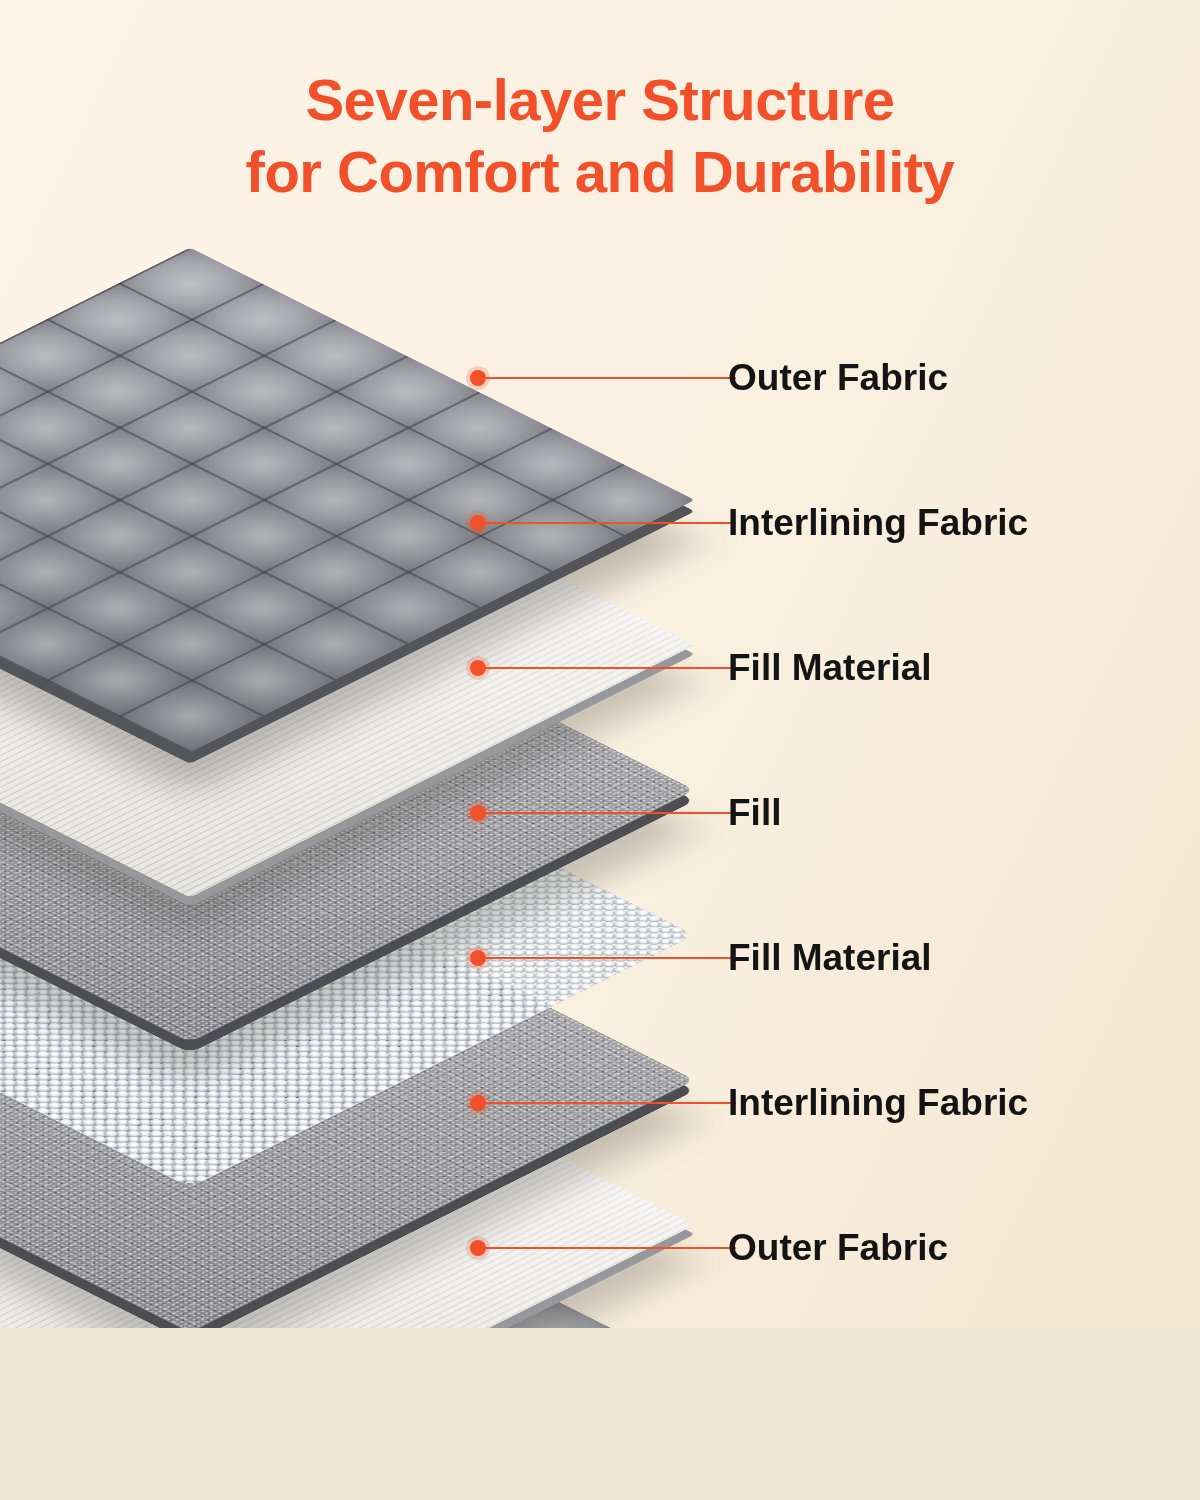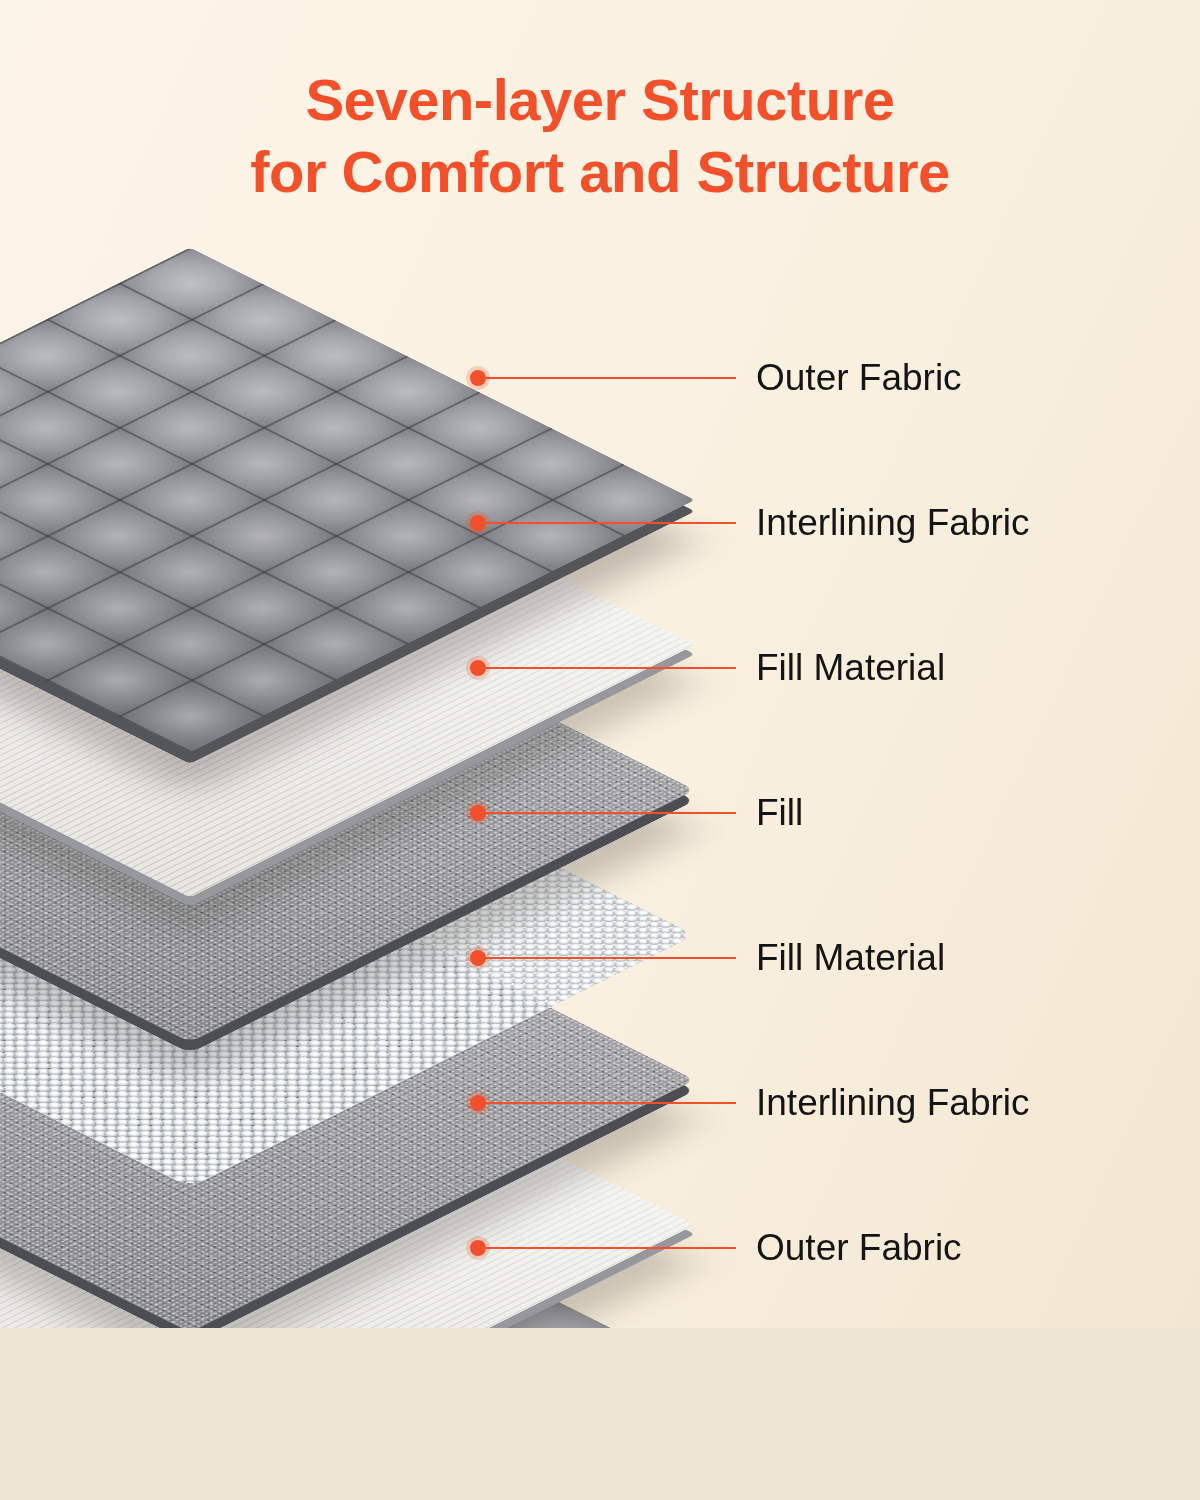--- a/index.html
+++ b/index.html
@@ -111,36 +111,36 @@
   .callout-dot {
     position: absolute;
     left: 470px; top: -8px;
     width: 16px; height: 16px;
     border-radius: 50%;
     background: var(--accent, #f2502a);
     box-shadow: 0 0 0 4px rgba(242,80,42,.22);
   }
   .callout-label {
     position: absolute;
-    left: 756px; top: -19px;
+    left: 728px; top: -19px;
     font-size: 37px;
     line-height: 1;
     color: #141414;
-    font-weight: 400;
+    font-weight: 700;
     white-space: nowrap;
   }
 </style>
 </head>
 <body>
 
 <div class="page">
 
   <header class="title">
     <div>Seven-layer Structure</div>
-    <div>for Comfort and Structure</div>
+    <div>for Comfort and Durability</div>
   </header>
 
   <div class="diagram">
 
     <div class="layer l1 tex-quilted"></div>
     <div class="layer l2 tex-ribbed"></div>
     <div class="layer l3 tex-fleece"></div>
     <div class="layer l4 tex-beads"></div>
     <div class="layer l5 tex-fleece"></div>
     <div class="layer l6 tex-ribbed"></div>

